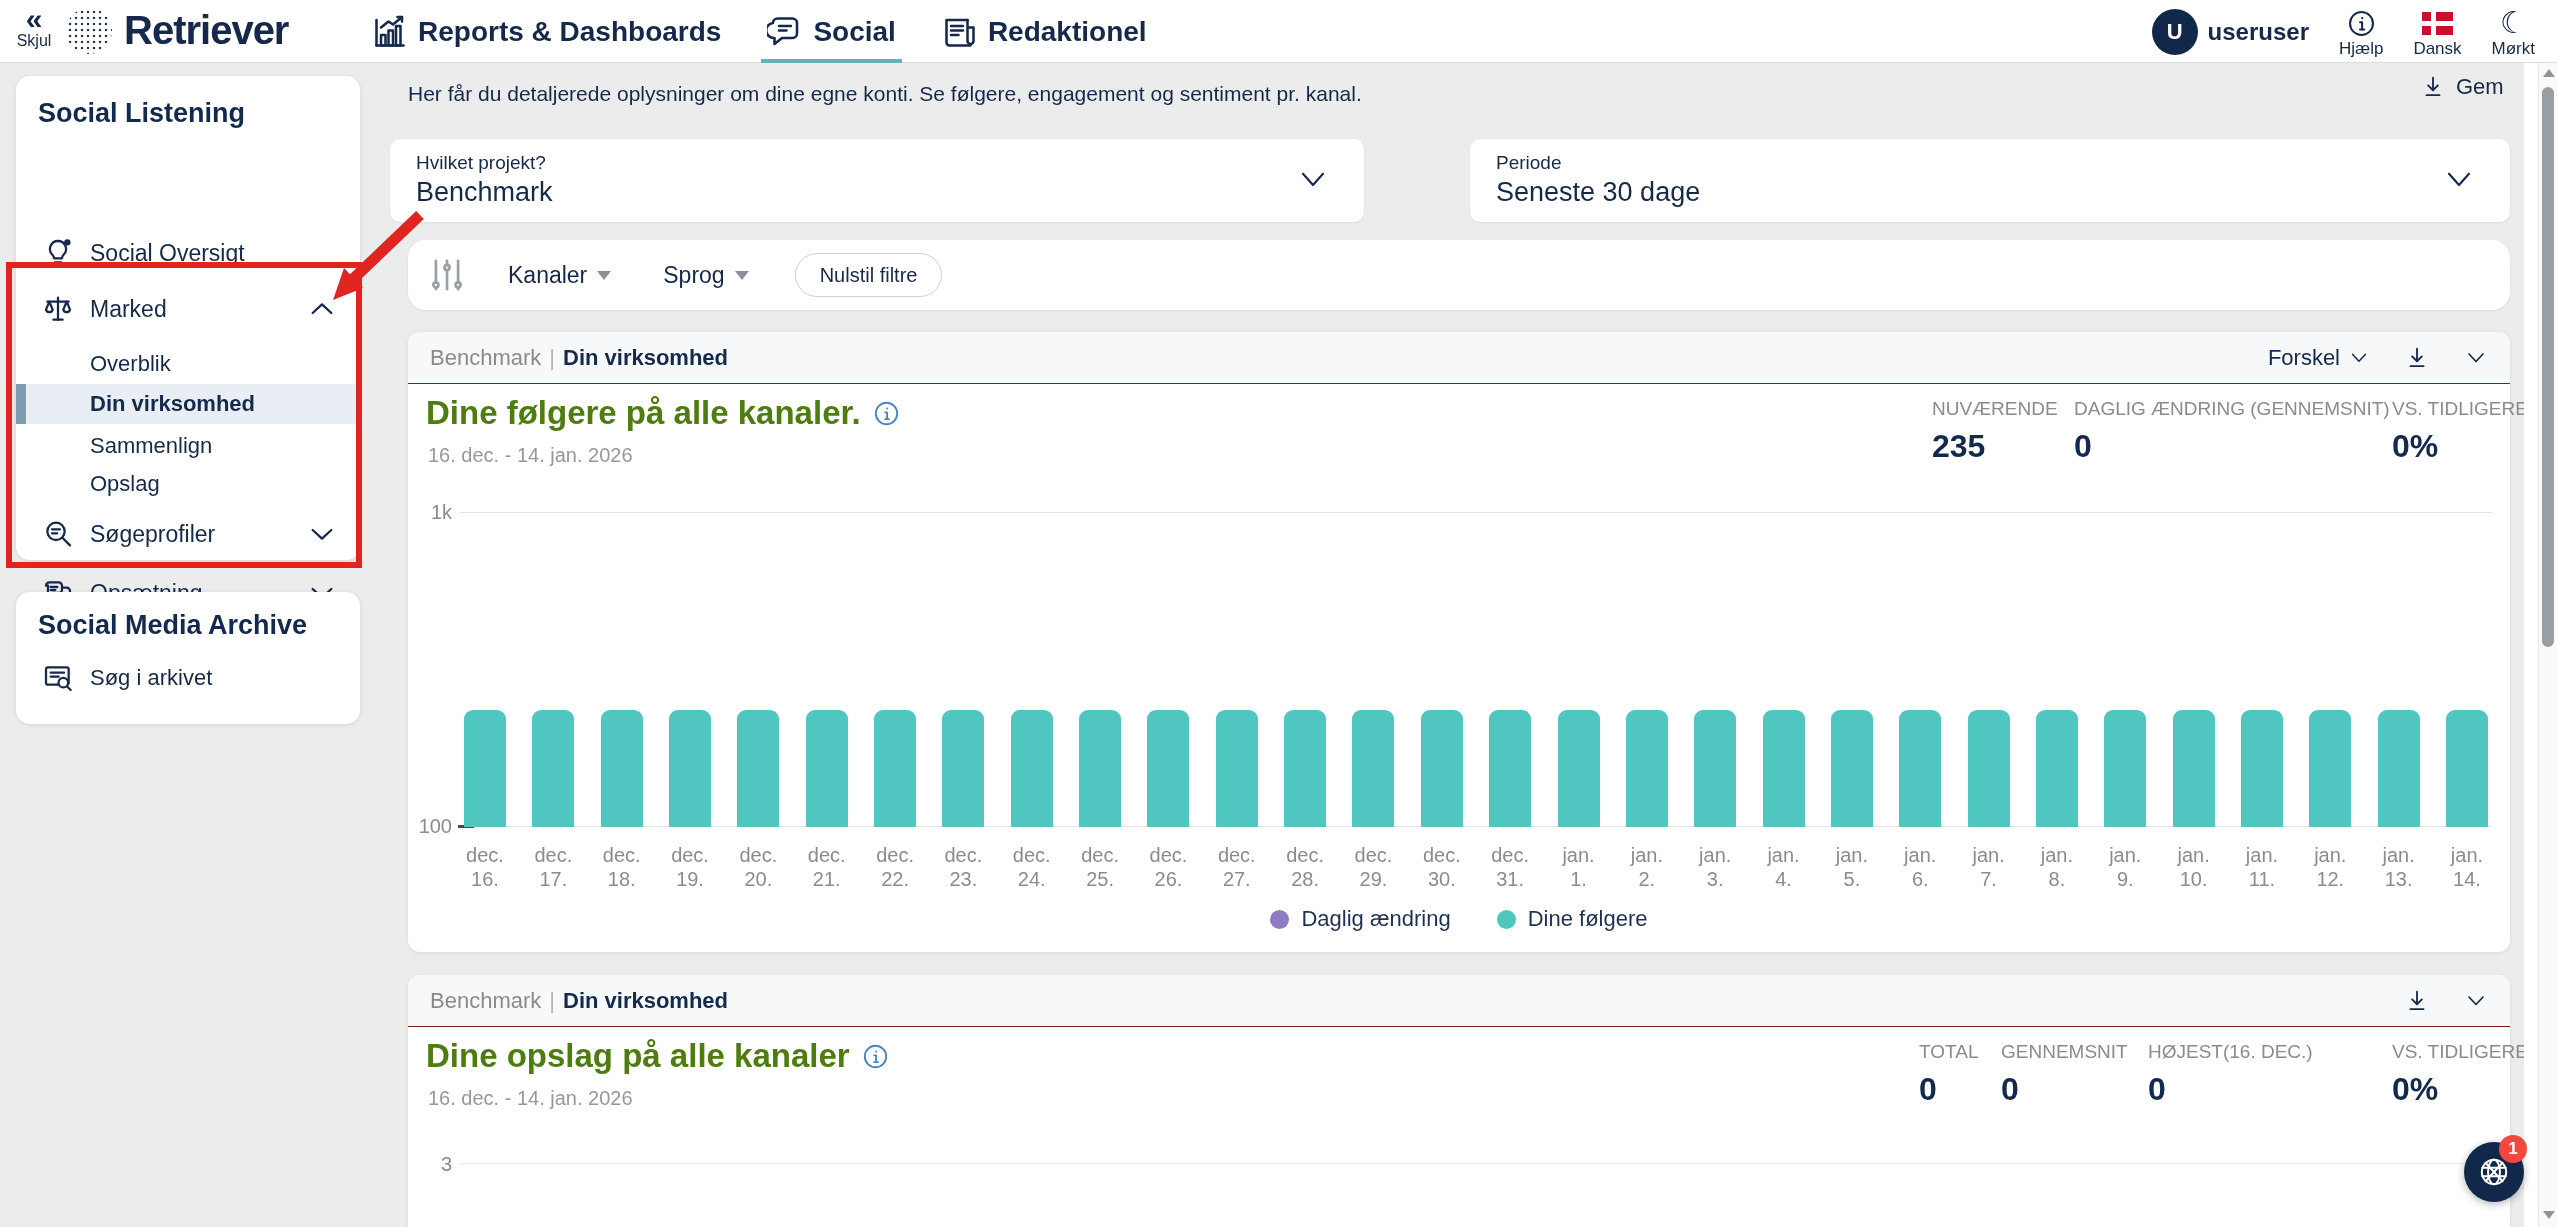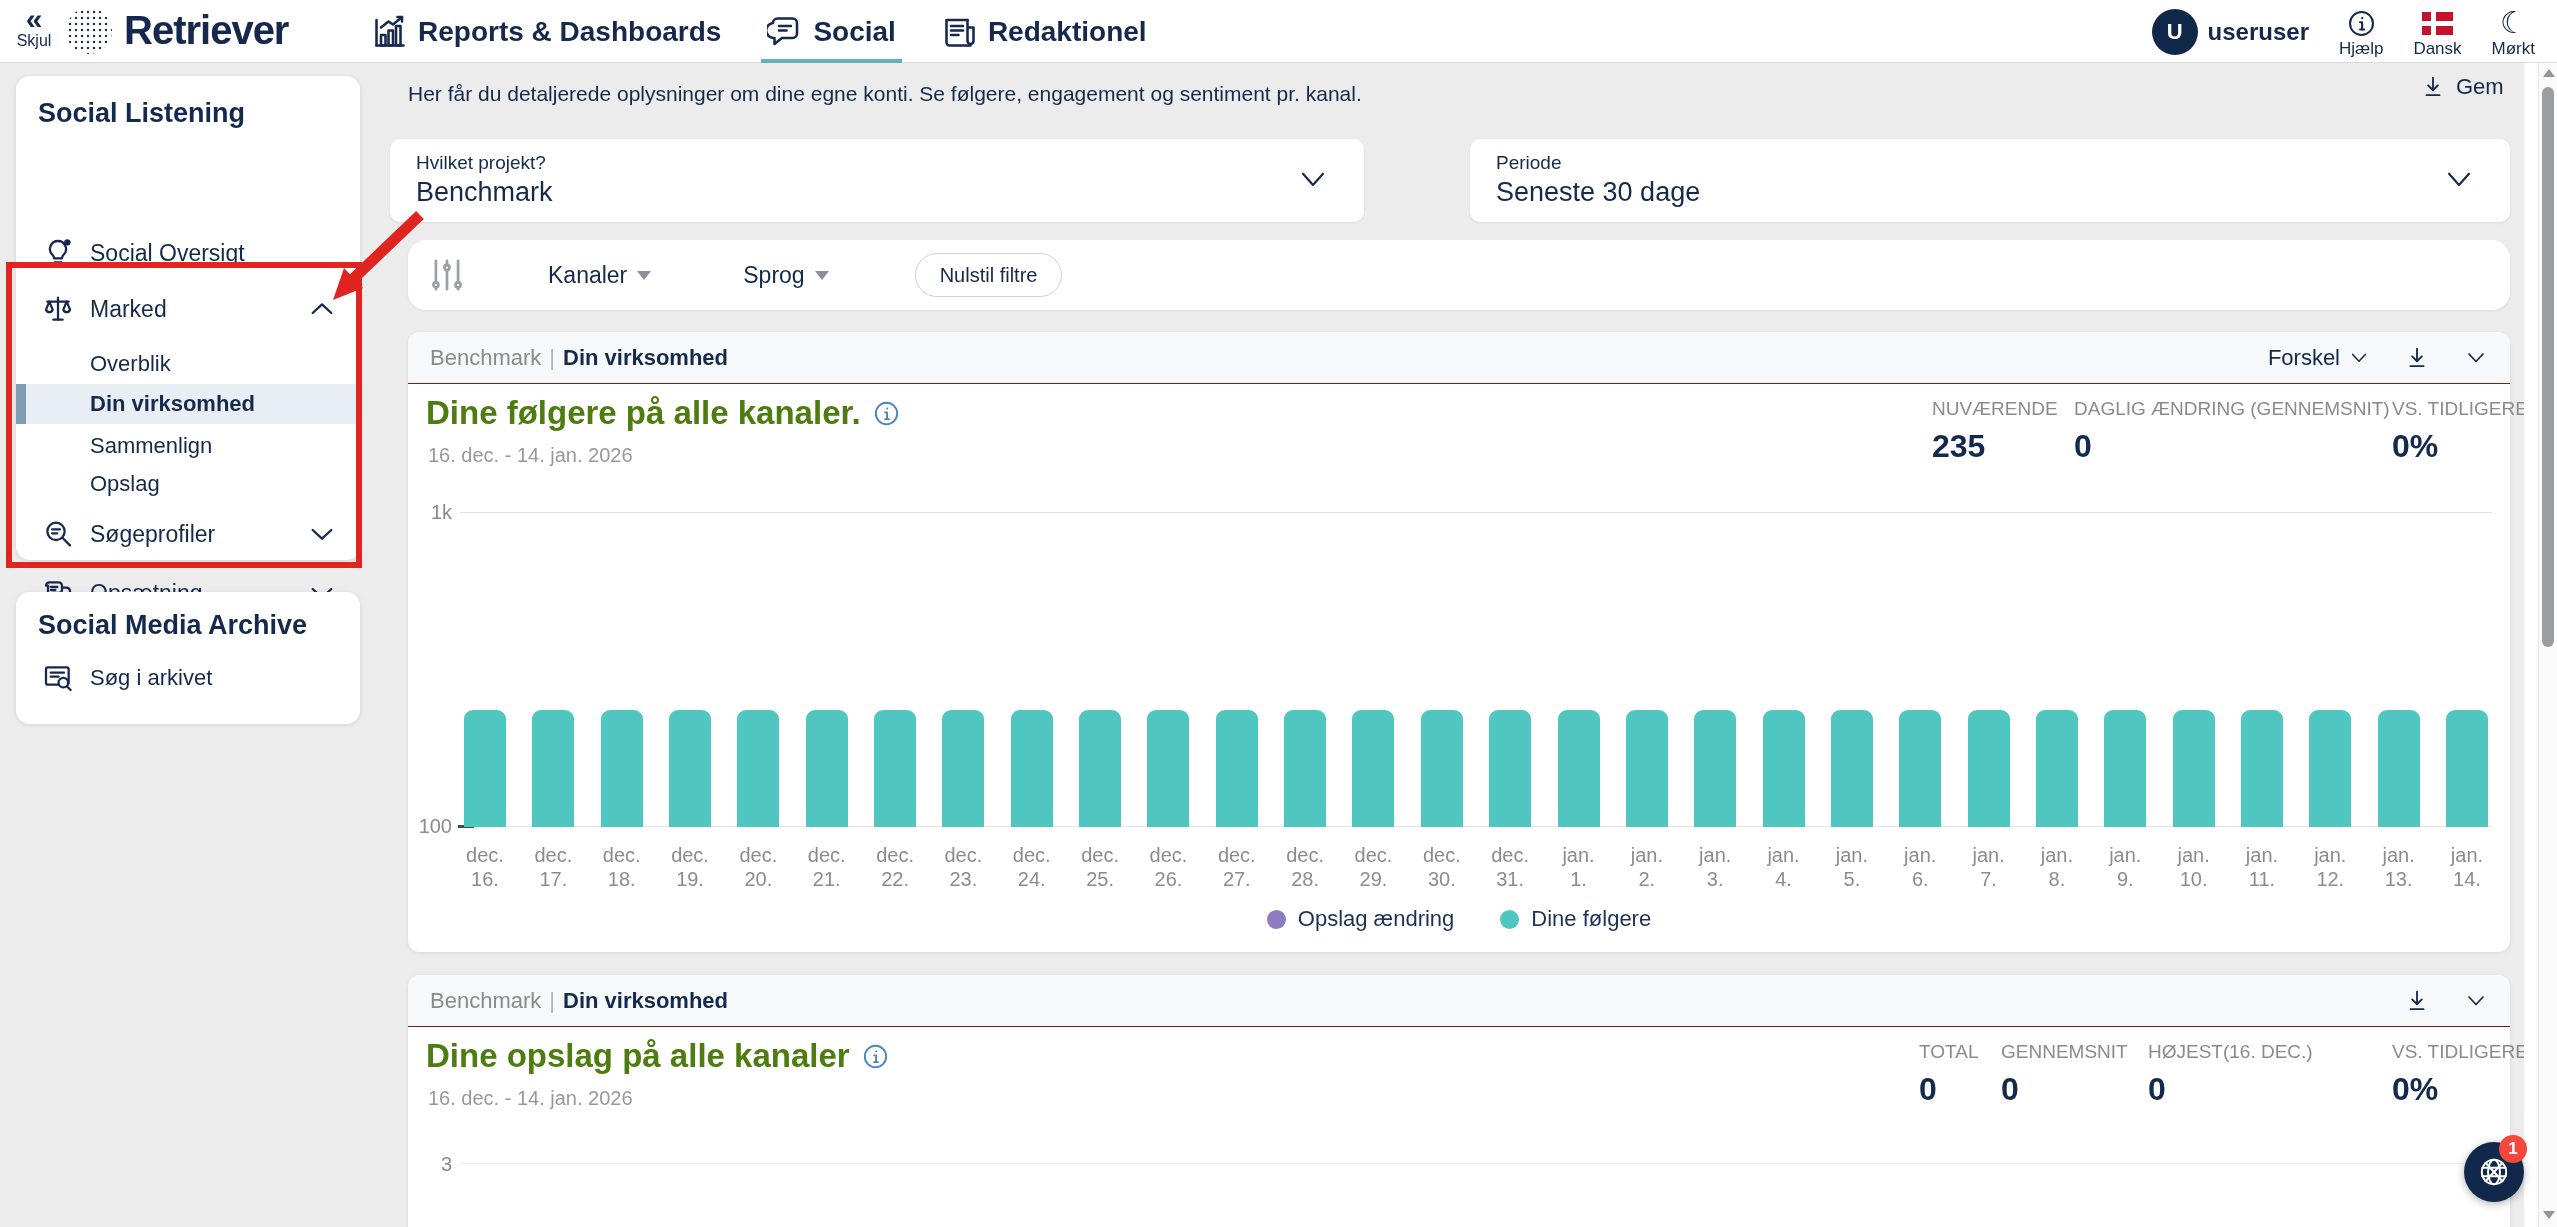--- a/index.html
+++ b/index.html
@@ -57,21 +57,21 @@
 
   
   .sel-card { position:absolute; top:139px; height:83px; background:#fff; border-radius:10px; box-shadow:0 1px 3px rgba(0,0,0,.07); cursor:pointer; }
   .sel-card.project { left:390px; width:974px; }
   .sel-card.period { left:1470px; width:1040px; }
   .sel-label { position:absolute; left:26px; top:13px; font-size:19px; color:#15294b; }
   .sel-value { position:absolute; left:26px; top:38px; font-size:27px; color:#15294b; }
   .sel-chevron { position:absolute; right:36px; top:28px; width:30px; height:26px; }
 
   
-  .filter-bar { position:absolute; left:408px; top:240px; width:2102px; height:70px; background:#fff; border-radius:18px; box-shadow:0 1px 3px rgba(0,0,0,.07); display:flex; align-items:center;gap:40px; }
+  .filter-bar { position:absolute; left:408px; top:240px; width:2102px; height:70px; background:#fff; border-radius:18px; box-shadow:0 1px 3px rgba(0,0,0,.07); display:flex; align-items:center; }
   .filter-bar .sliders { width:38px; height:38px; margin-left:20px; }
   .f-drop { display:flex; align-items:center; gap:10px; font-size:23px; color:#15294b; cursor:pointer; }
   .f-drop.k { margin-left:42px; }
   .f-drop.s { margin-left:52px; }
   .caret { width:0; height:0; border-left:7px solid transparent; border-right:7px solid transparent; border-top:9px solid #8a9099; }
   .reset-pill { margin-left:46px; height:44px; padding:0 24px; display:flex; align-items:center; border:1px solid #cdd2d8; border-radius:22px; font-size:20px; color:#15294b; cursor:pointer; background:#fff; }
 
   
   .card { position:absolute; left:408px; width:2102px; background:#fff; border-radius:12px; box-shadow:0 1px 4px rgba(0,0,0,.08); }
   .card.followers { top:332px; height:620px; }
@@ -606,21 +606,21 @@
           <div class="xl">
             <div>jan.</div>
             <div>14.</div>
           </div>
         </div>
     </div>
 
     <div class="legend">
       <div class="legend-item">
         <span class="legend-dot" style="background: rgb(141, 124, 194);"></span>
-        <span class="legend-label">Opslag ændring</span>
+        <span class="legend-label">Daglig ændring</span>
       </div>
       <div class="legend-item">
         <span class="legend-dot" style="background: rgb(79, 198, 191);"></span>
         <span class="legend-label">Dine følgere</span>
       </div>
     </div>
   </div>
 
   <div class="card posts">
     <div class="card-head">

